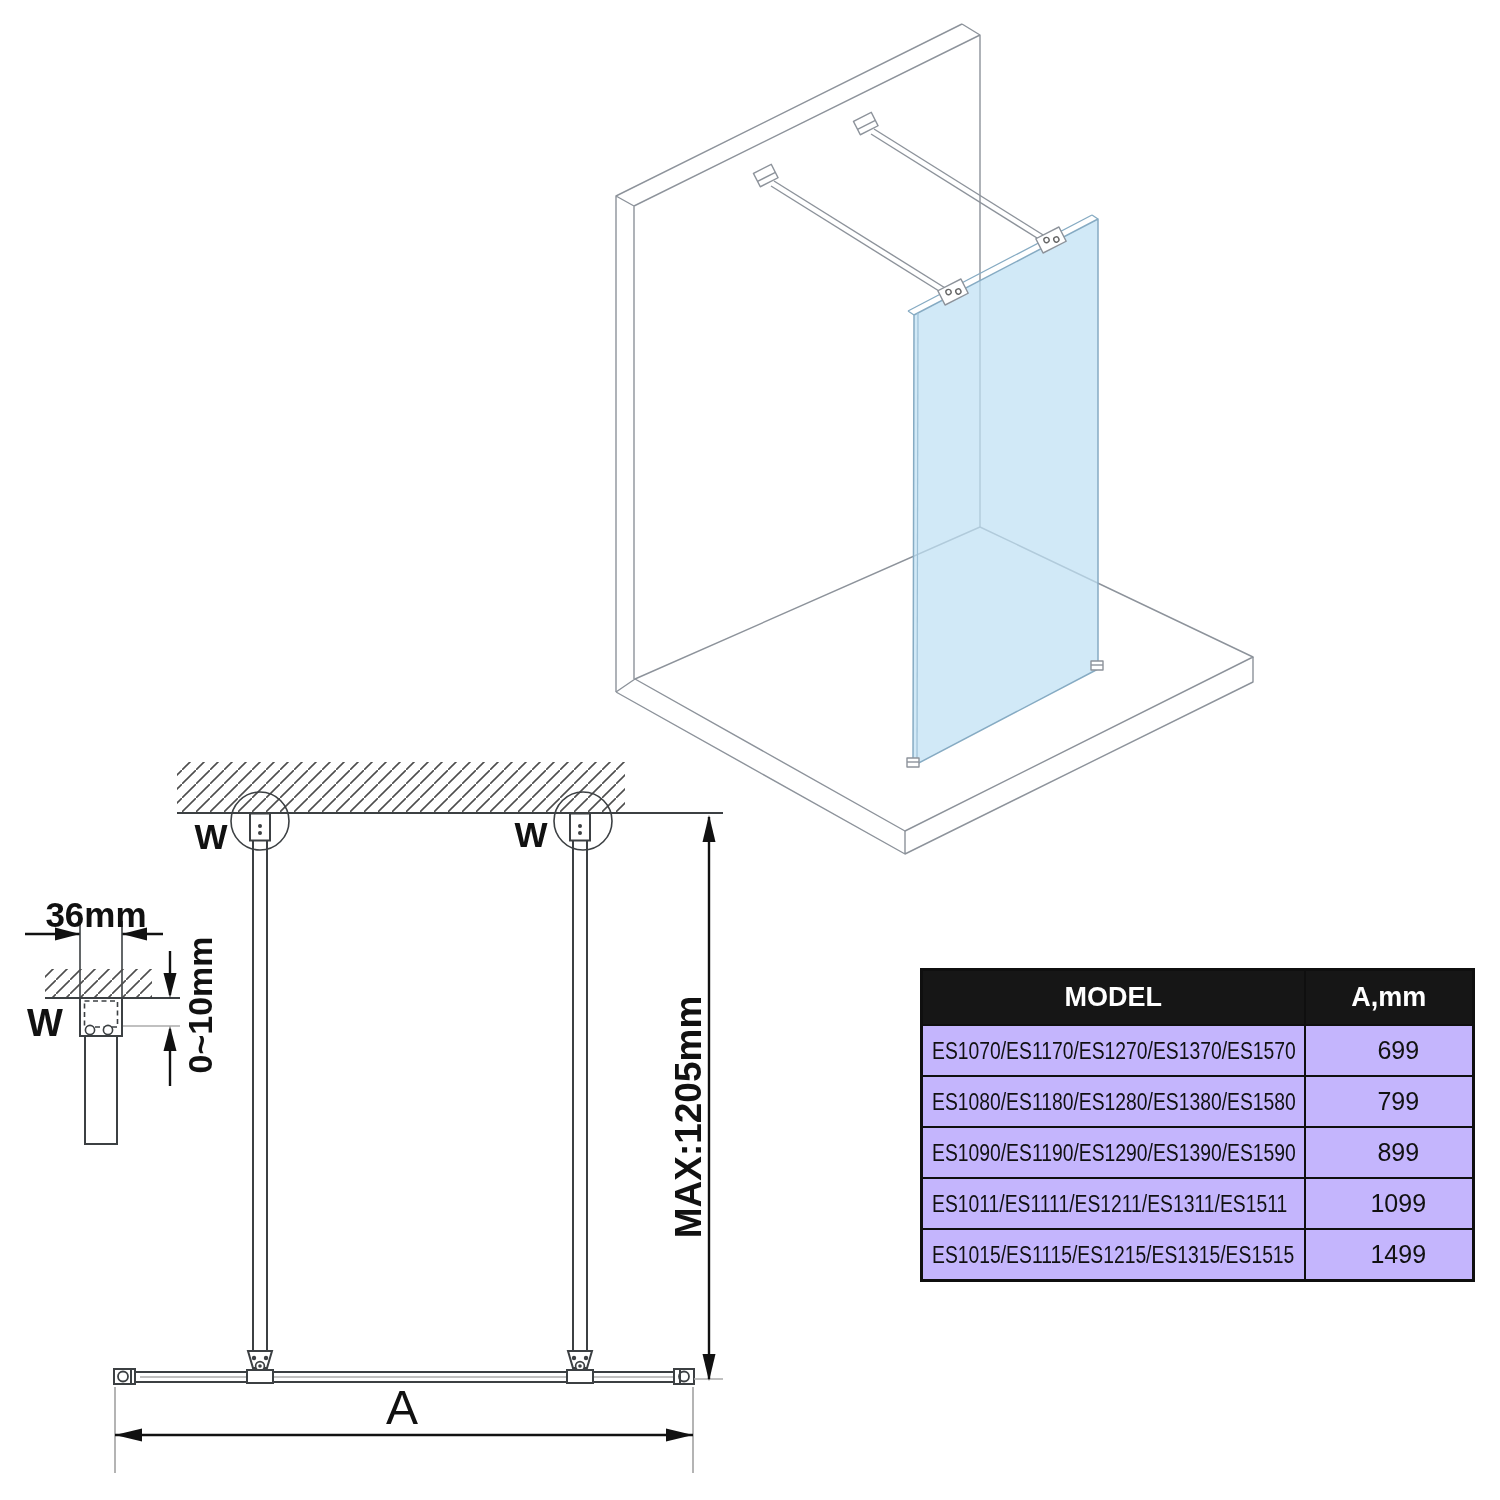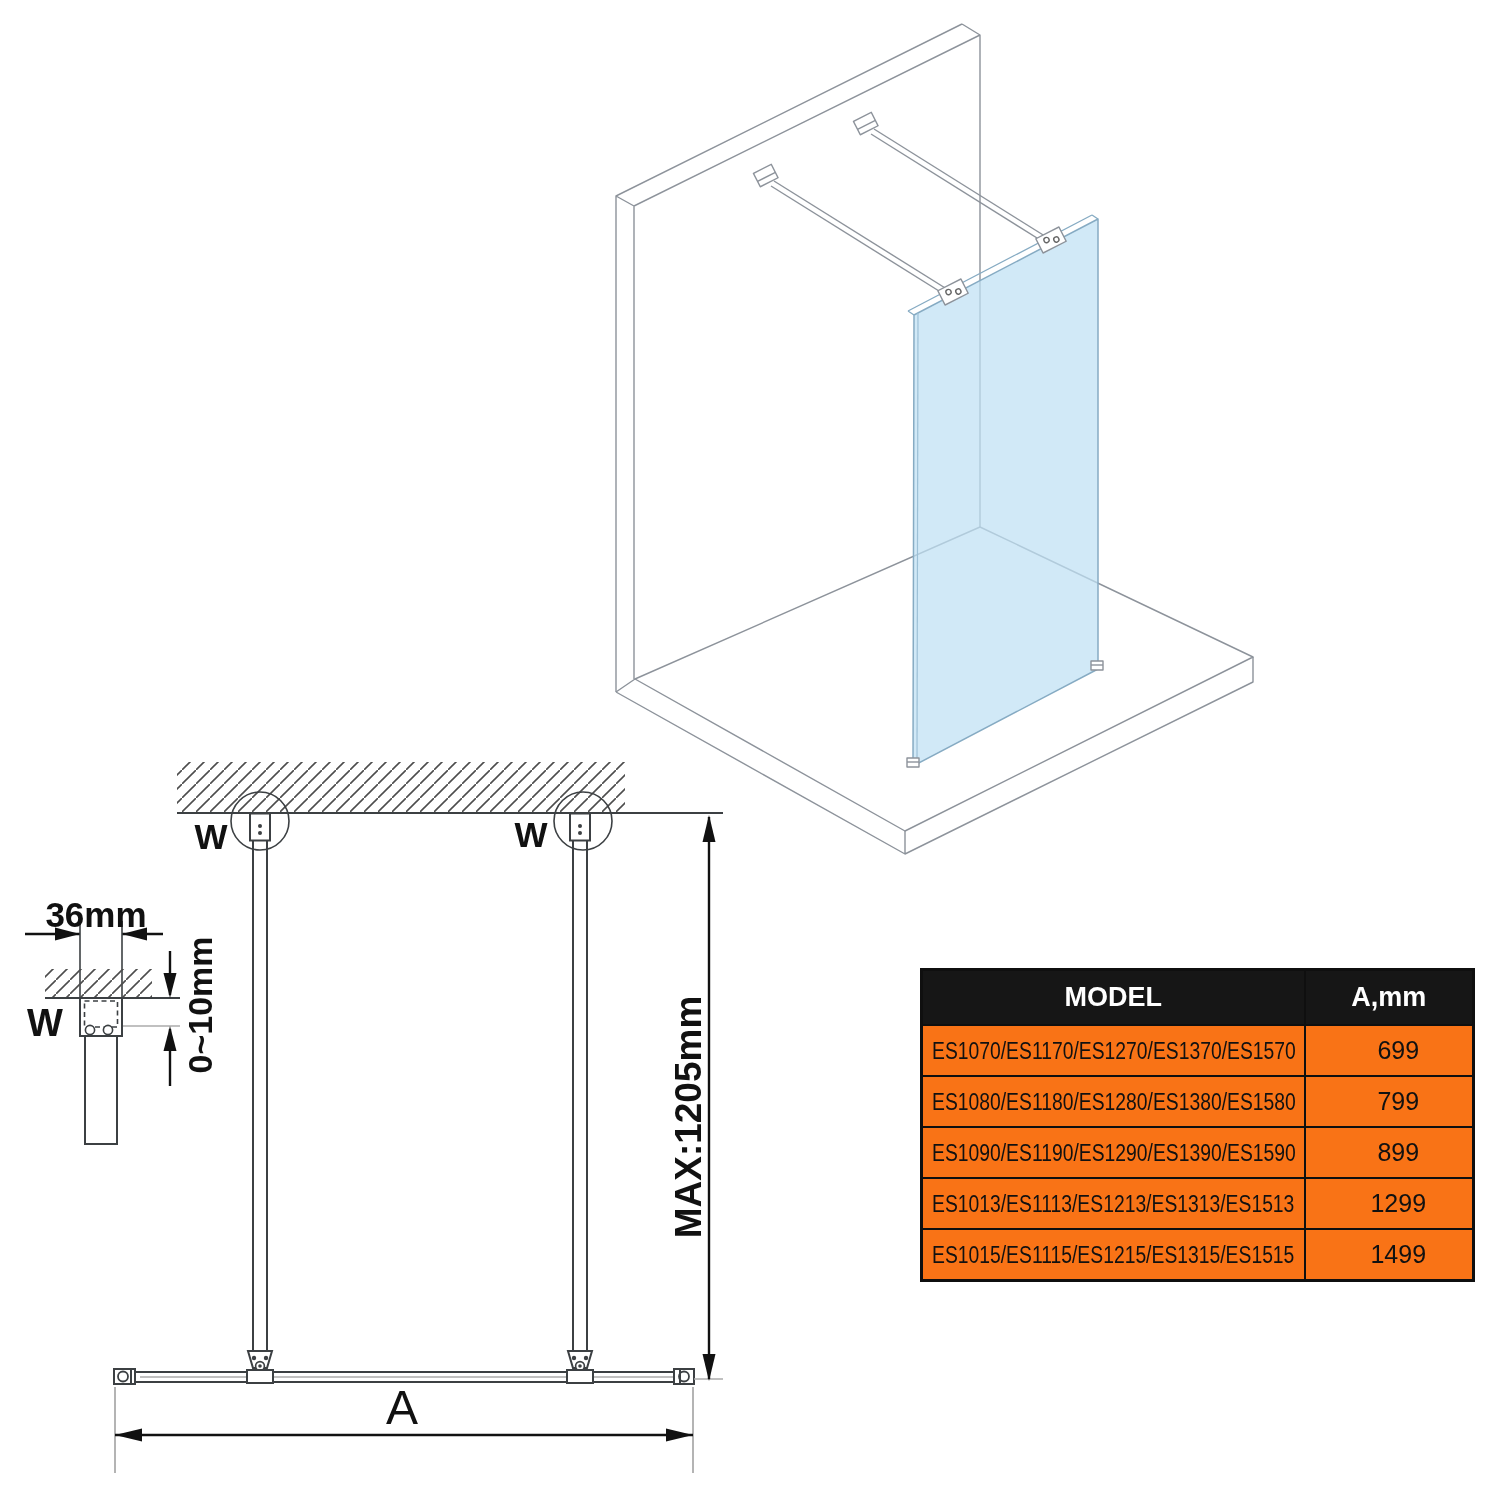--- a/index.html
+++ b/index.html
@@ -9,21 +9,21 @@
   svg text{font-family:"Liberation Sans",sans-serif;fill:#111;}
   .dim-text{font-weight:bold;}
 
   
   table.spec{position:absolute;left:920px;top:968px;width:552px;
              border-collapse:collapse;table-layout:fixed;background:#fff;
              border:3px solid #0f0f0f;}
   .spec th{background:#161616;color:#ffffff;font-size:27px;font-weight:bold;
            height:51px;border:2px solid #0f0f0f;text-align:center;}
   .spec td{height:47px;font-size:25px;color:#111;border:2px solid #0f0f0f;
-           background:#f97316;}
+           background:#c4b5fd;}
   .spec td.model{text-align:left;padding-left:9px;white-space:nowrap;overflow:hidden;}
   .spec td.val{text-align:center;padding-left:20px;}
   .cond{display:inline-block;transform:scaleX(0.84);transform-origin:0 50%;
         white-space:nowrap;font-size:23px;}
 </style>
 </head>
 <body>
 
 <div id="canvas">
 
@@ -228,26 +228,26 @@
     <td class="model"><span class="cond">ES1080/ES1180/ES1280/ES1380/ES1580</span></td>
     <td class="val">799</td>
   </tr>
 
   <tr>
     <td class="model"><span class="cond">ES1090/ES1190/ES1290/ES1390/ES1590</span></td>
     <td class="val">899</td>
   </tr>
 
 
-
-
-  <tr>
-    <td class="model"><span class="cond">ES1013/ES1113/ES1213/ES1313/ES1513</span></td>
-    <td class="val">1299</td>
-  </tr>
+  <tr>
+    <td class="model"><span class="cond">ES1011/ES1111/ES1211/ES1311/ES1511</span></td>
+    <td class="val">1099</td>
+  </tr>
+
+
 
 
   <tr>
     <td class="model"><span class="cond">ES1015/ES1115/ES1215/ES1315/ES1515</span></td>
     <td class="val">1499</td>
   </tr>
 </tbody>
 </table>
 
 </div>

